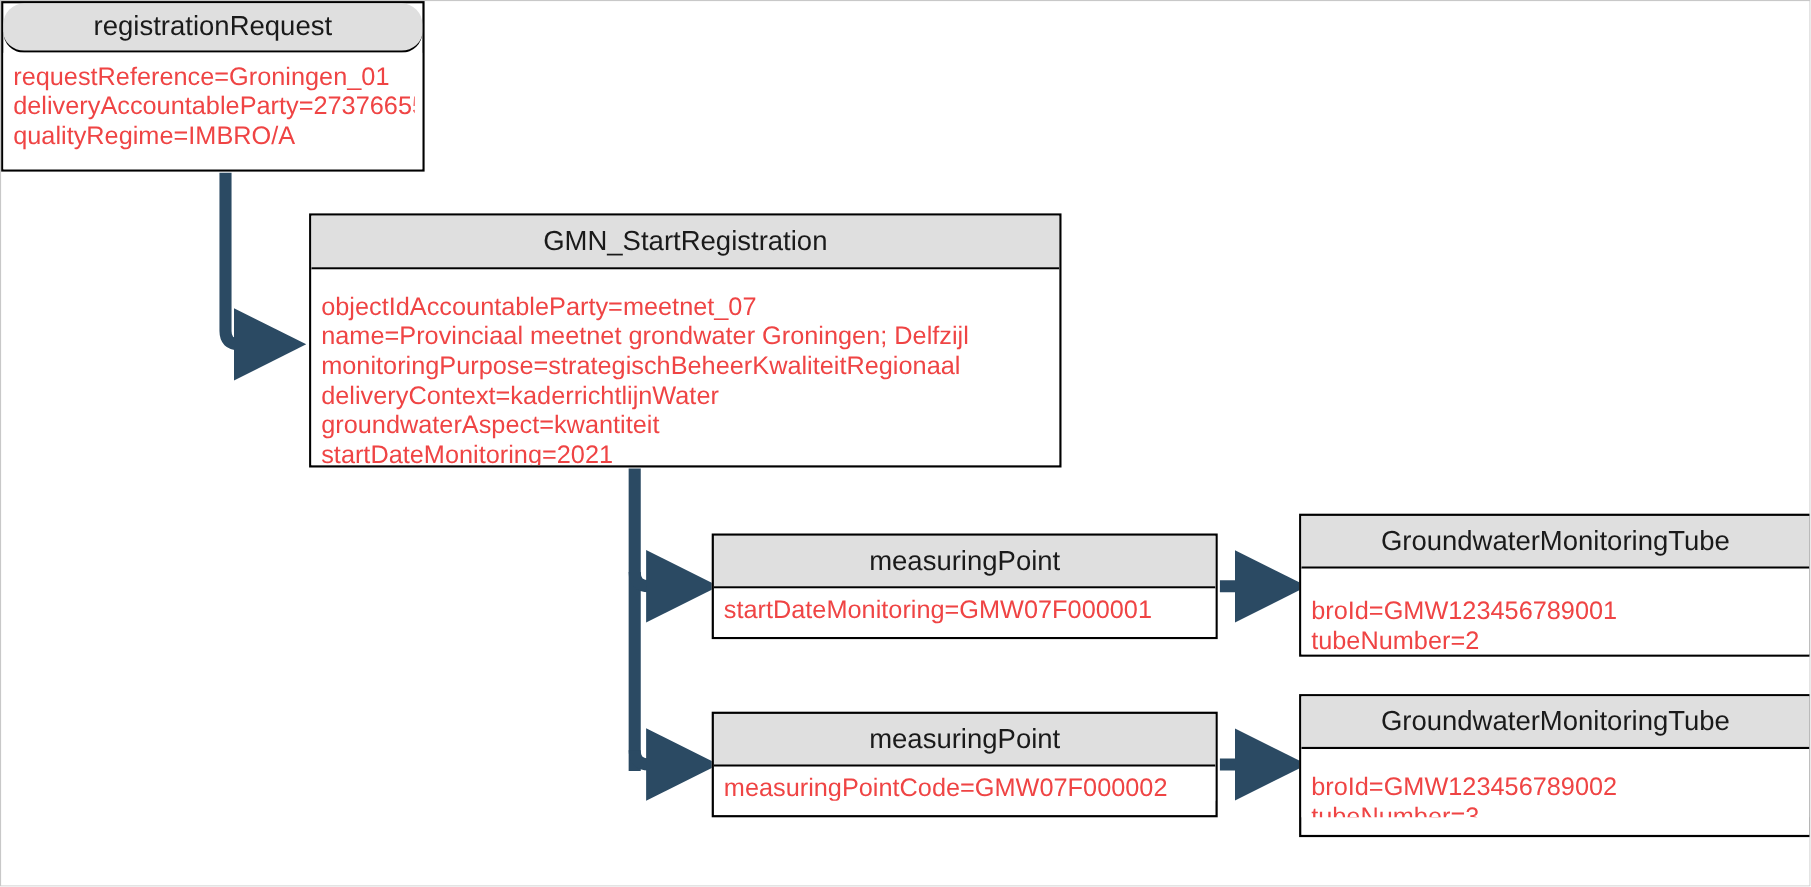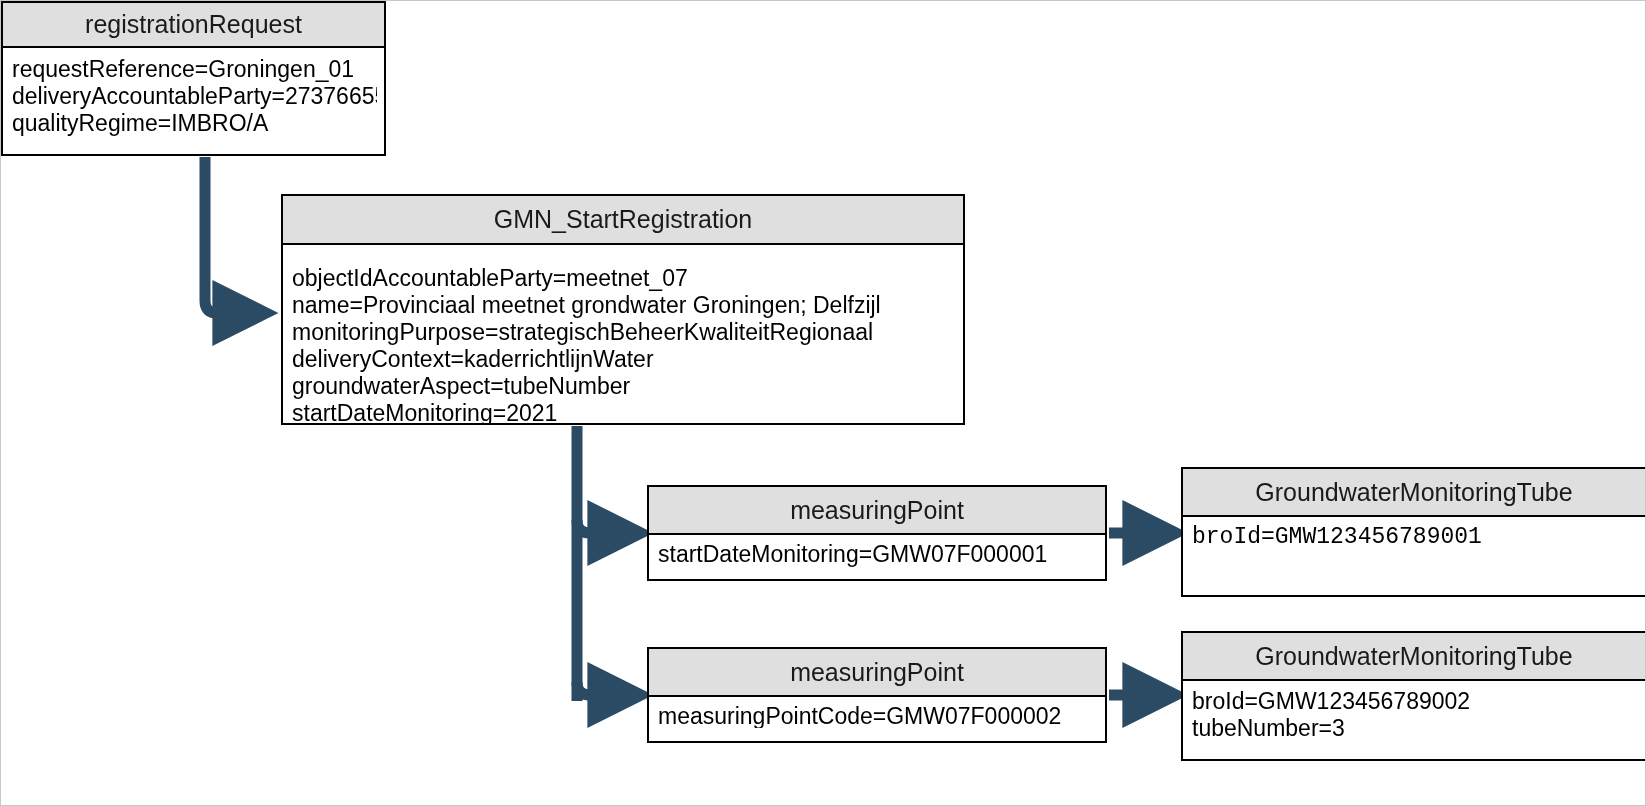--- a/index.html
+++ b/index.html
@@ -49,50 +49,50 @@
     justify-content: center;
   }
   .uml-body {
     box-sizing: border-box;
     padding: 6px 7px 6px 9px;
     background: #ffffff;
     overflow: hidden;
   }
   .attr-line {
     font-size: 23px;
-    color: #000000;
+    color: #ef4444;
     line-height: 27px;
     white-space: nowrap;
     overflow: hidden;
   }
 
   
   #box-registrationRequest { left: 0px;    top: 0px;   width: 385px;  height: 155px; border-left-width: 2px; }
-  #box-registrationRequest .uml-header { height: 45px; }
+  #box-registrationRequest .uml-header { height: 45px; border-radius: 19px; }
   #box-registrationRequest .uml-body   { height: 106px; padding-top: 8px; }
 
   #box-gmnStartRegistration { left: 280px; top: 193px; width: 684px;  height: 231px; }
   #box-gmnStartRegistration .uml-header { height: 49px; }
   #box-gmnStartRegistration .uml-body   { height: 178px; padding-top: 20px; }
 
   #box-measuringPoint1 { left: 646px;  top: 484px; width: 460px; height: 96px; }
   #box-measuringPoint1 .uml-header { height: 48px; }
   #box-measuringPoint1 .uml-body   { height: 44px; padding-top: 6px; }
 
   #box-measuringPoint2 { left: 646px;  top: 646px; width: 460px; height: 96px; }
   #box-measuringPoint2 .uml-header { height: 48px; }
   #box-measuringPoint2 .uml-body   { height: 31px; padding-top: 6px; }
 
   #box-monitoringTube1 { left: 1180px; top: 466px; width: 466px; height: 130px; border-right-width: 2px; }
   #box-monitoringTube1 .uml-header { height: 48px; }
-  #box-monitoringTube1 .uml-body   { height: 78px; padding-top: 7px; font-family: Liberation Mono, monospace; }
+  #box-monitoringTube1 .uml-body   { height: 78px; padding-top: 25px; }
 
   #box-monitoringTube2 { left: 1180px; top: 630px; width: 466px; height: 130px; border-right-width: 2px; }
   #box-monitoringTube2 .uml-header { height: 48px; }
-  #box-monitoringTube2 .uml-body   { height: 62px; padding-top: 7px; }
+  #box-monitoringTube2 .uml-body   { height: 62px; padding-top: 21px; }
 </style>
 </head>
 <body>
 
 <div id="canvas">
 
   <svg id="connectors" viewBox="0 0 1646 806" width="1646" height="806" xmlns="http://www.w3.org/2000/svg">
     <defs>
       <marker id="arrowhead" markerWidth="7" markerHeight="7" refX="2.6" refY="3" orient="auto" markerUnits="strokeWidth">
         <path d="M 0 0 L 6 3 L 0 6 z" fill="#2b4a63"></path>
@@ -121,21 +121,21 @@
     </div>
   </div>
 
   <div class="uml-box" id="box-gmnStartRegistration">
     <div class="uml-header">GMN_StartRegistration</div>
     <div class="uml-body">
       <div class="attr-line">objectIdAccountableParty=meetnet_07</div>
       <div class="attr-line">name=Provinciaal meetnet grondwater Groningen; Delfzijl</div>
       <div class="attr-line">monitoringPurpose=strategischBeheerKwaliteitRegionaal</div>
       <div class="attr-line">deliveryContext=kaderrichtlijnWater</div>
-      <div class="attr-line">groundwaterAspect=tubeNumber</div>
+      <div class="attr-line">groundwaterAspect=kwantiteit</div>
       <div class="attr-line">startDateMonitoring=2021</div>
     </div>
   </div>
 
   <div class="uml-box" id="box-measuringPoint1">
     <div class="uml-header">measuringPoint</div>
     <div class="uml-body">
       <div class="attr-line">startDateMonitoring=GMW07F000001</div>
     </div>
   </div>
@@ -144,20 +144,21 @@
     <div class="uml-header">measuringPoint</div>
     <div class="uml-body">
       <div class="attr-line">measuringPointCode=GMW07F000002</div>
     </div>
   </div>
 
   <div class="uml-box" id="box-monitoringTube1">
     <div class="uml-header">GroundwaterMonitoringTube</div>
     <div class="uml-body">
       <div class="attr-line">broId=GMW123456789001</div>
+      <div class="attr-line">tubeNumber=2</div>
     </div>
   </div>
 
   <div class="uml-box" id="box-monitoringTube2">
     <div class="uml-header">GroundwaterMonitoringTube</div>
     <div class="uml-body">
       <div class="attr-line">broId=GMW123456789002</div>
       <div class="attr-line">tubeNumber=3</div>
     </div>
   </div>

